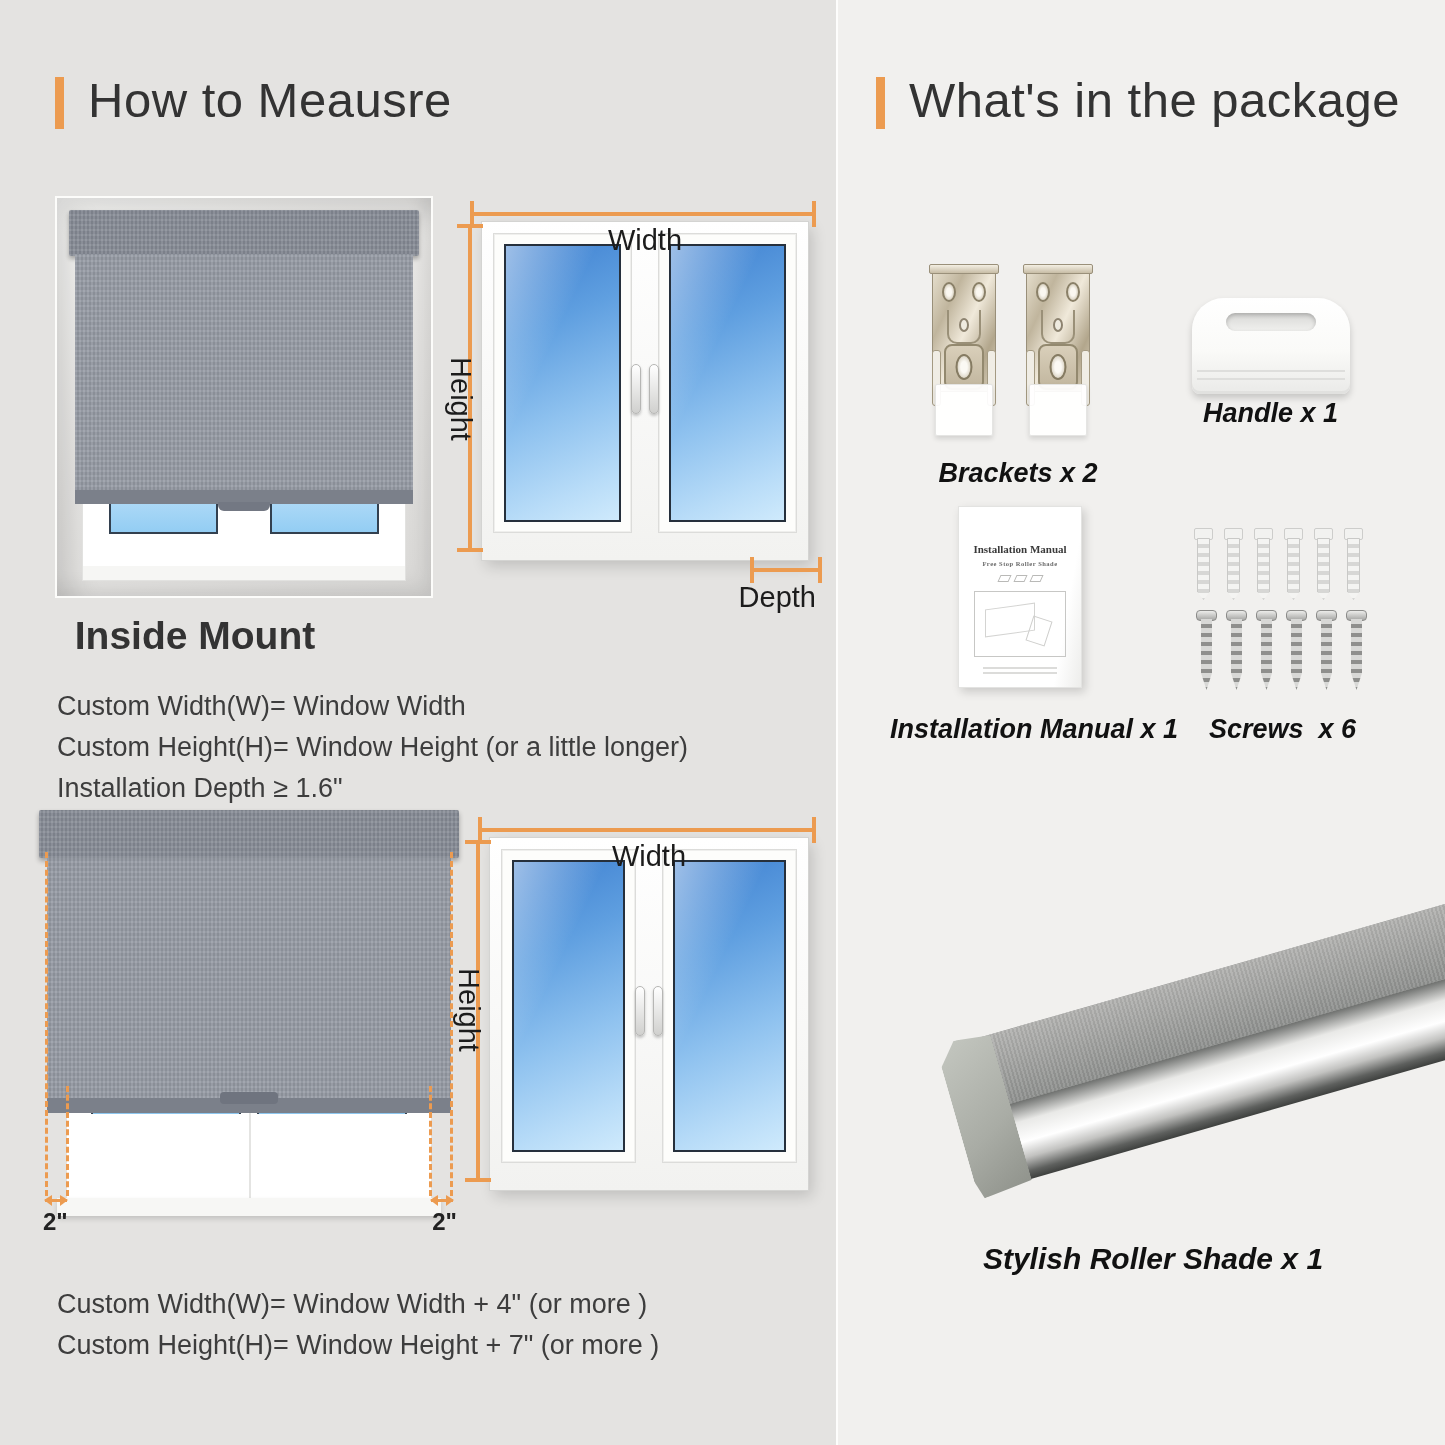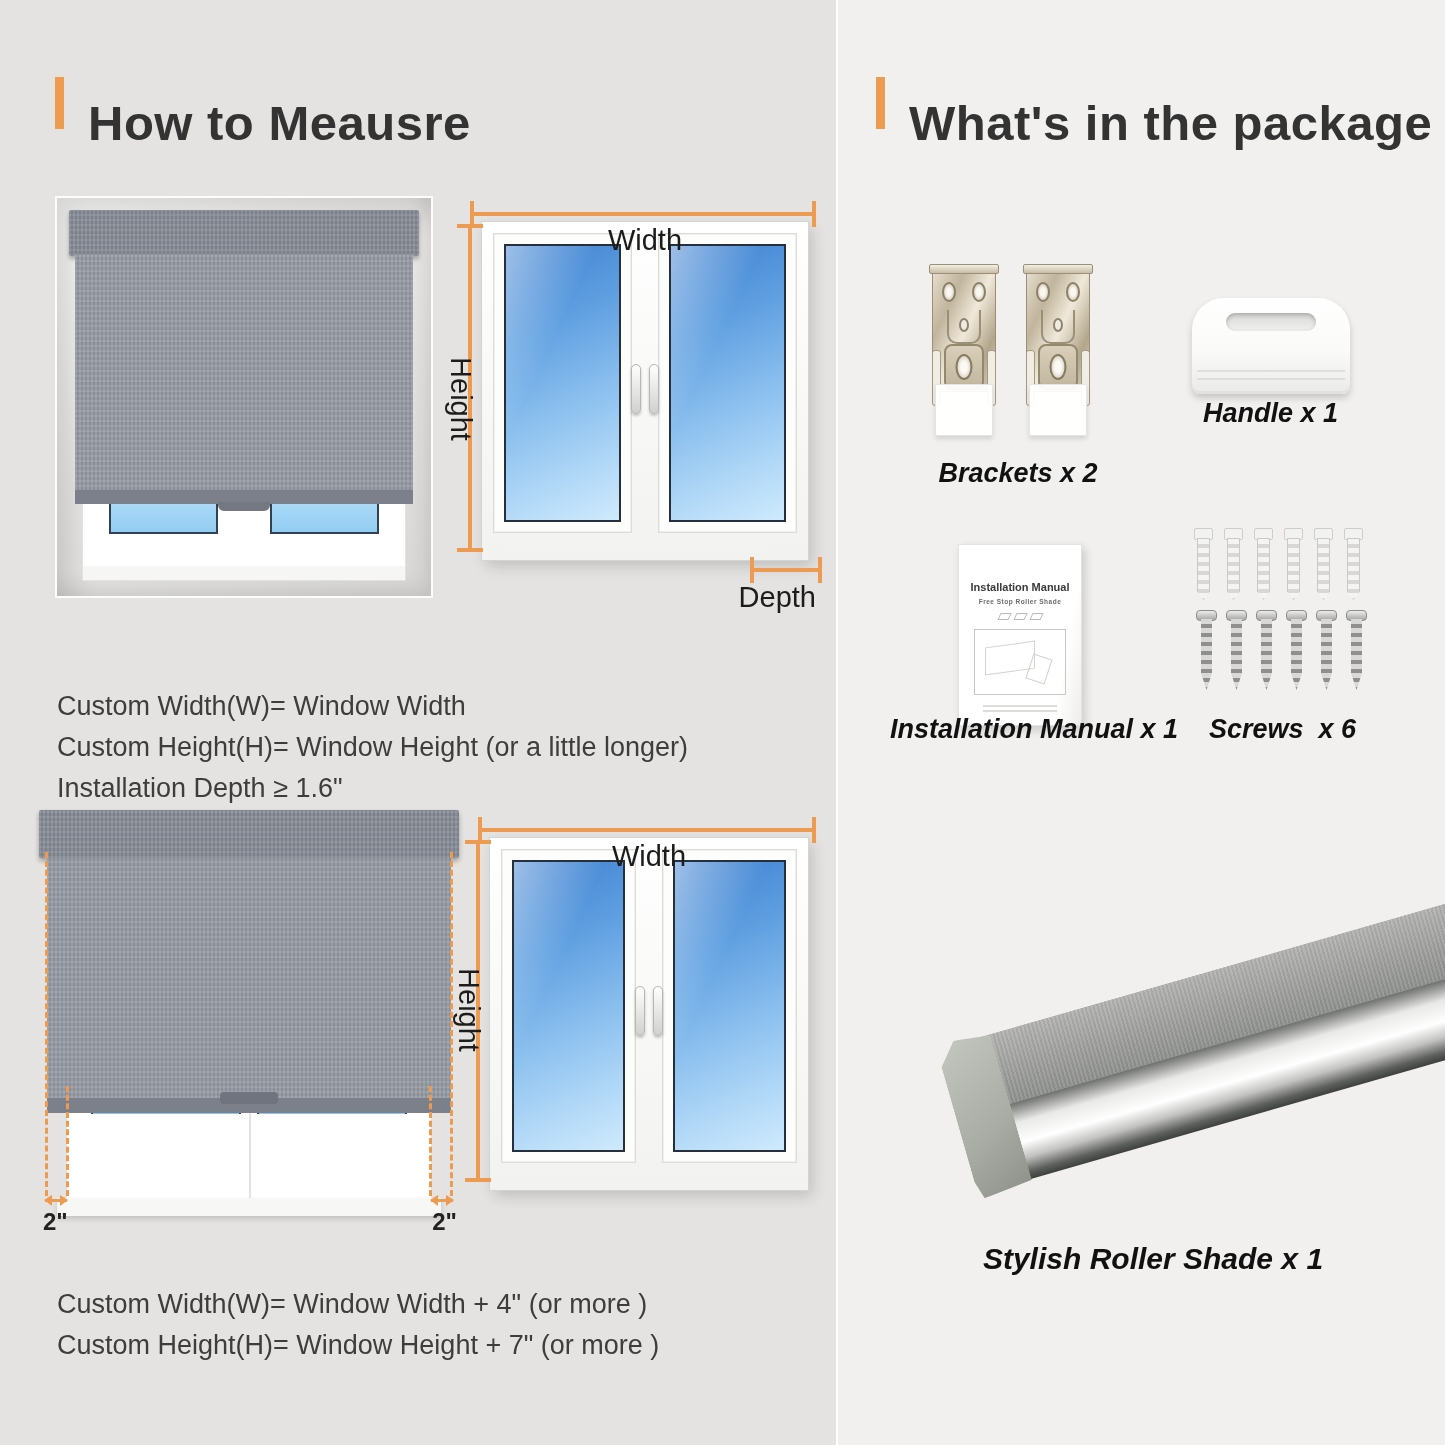--- a/index.html
+++ b/index.html
@@ -4,21 +4,21 @@
 <style>
   * { margin:0; padding:0; box-sizing:border-box; }
   html,body { width:1445px; height:1445px; }
   body { font-family:"Liberation Sans", sans-serif; color:#333; }
   .page { position:relative; width:1445px; height:1445px; background:#e4e3e1; overflow:hidden; }
   .right-bg { position:absolute; left:836px; top:0; width:609px; height:1445px; background:#f1f0ee; border-left:2px solid #fdfdfc; }
 
   
   .sec-header { position:absolute; display:flex; align-items:flex-start; }
   .accent-bar { width:9px; height:52px; margin-top:5px; background:#EC9B50; }
-  .sec-title { font-size:49px; font-weight:bold; color:#333; margin-left:24px; letter-spacing:.5px;margin-top:23px; }
+  .sec-title { font-size:49px; font-weight:normal; color:#333; margin-left:24px; letter-spacing:.5px; }
   .hdr-left { left:55px; top:72px; }
   .hdr-right { left:876px; top:72px; }
 
   
   .fab { background-color:#959aa4;
     background-image:
       repeating-linear-gradient(90deg, rgba(255,255,255,.07) 0 2px, rgba(0,0,0,.045) 2px 4px),
       repeating-linear-gradient(0deg, rgba(255,255,255,.06) 0 2px, rgba(0,0,0,.035) 2px 5px); }
   .fab-dark { background-color:#868b95; }
 
@@ -147,23 +147,23 @@
 
   .handle-vis { position:absolute; left:1192px; top:298px; width:158px; height:96px; }
   .h-body { position:absolute; inset:0; background:linear-gradient(180deg,#ffffff 0%,#fafaf8 55%,#eaeae8 100%);
     border-radius:32px 32px 8px 8px; box-shadow:0 4px 7px rgba(0,0,0,.18), inset 0 -3px 0 #e1e1df; }
   .h-slot { position:absolute; top:15px; left:34px; right:34px; height:18px; border-radius:9px;
     background:linear-gradient(#d8d8d6,#f0f0ee); box-shadow:inset 0 2px 4px rgba(0,0,0,.22); }
   .h-ridge { position:absolute; left:5px; right:5px; height:0; border-top:2px solid #dededc; }
   .r1 { bottom:22px; } .r2 { bottom:14px; }
   .lbl-handle { left:1168px; top:398px; width:205px; }
 
-  .manual { position:absolute; left:958px; top:544px; width:124px; height:182px;
+  .manual { position:absolute; left:958px; top:506px; width:124px; height:182px;
     background:linear-gradient(100deg,#ffffff 82%,#ededeb 100%);
-    border:1px solid #e3e3e1; box-shadow:3px 4px 9px rgba(0,0,0,.16); }
+    border:1px solid #e3e3e1; box-shadow:3px 4px 9px rgba(0,0,0,.16);font-family:Liberation Serif, serif; }
   .m-title { margin-top:36px; text-align:center; font-size:11px; font-weight:bold; color:#3a3a3a; }
   .m-sub { margin-top:5px; text-align:center; font-size:6.5px; font-weight:bold; color:#6a6a6a; letter-spacing:.5px; }
   .m-icons { display:flex; justify-content:center; gap:5px; margin-top:8px; }
   .m-icons i { width:11px; height:7px; border:1px solid #b9b9b7; transform:skewX(-24deg); }
   .m-diagram { width:92px; height:66px; border:1px solid #c7c7c5; margin:9px auto 0; position:relative; }
   .m-diagram::before { content:""; position:absolute; left:10px; top:14px; width:48px; height:26px;
     border:1px solid #d4d4d2; transform:skewY(-8deg); }
   .m-diagram::after { content:""; position:absolute; right:16px; bottom:12px; width:18px; height:24px;
     border:1px solid #cfcfcd; transform:rotate(18deg); }
   .m-fine { width:74px; margin:10px auto 0; }
@@ -238,20 +238,21 @@
       </div>
     </div>
     <div class="meas mh m-width"></div>
     <div class="meas mv m-height"></div>
     <div class="meas mh m-depth"></div>
     <div class="diag-lbl lbl-width">Width</div>
     <div class="diag-lbl lbl-height">Height</div>
     <div class="diag-lbl lbl-depth">Depth</div>
   </div>
 
+  <div class="mount-h h-inside">Inside Mount</div>
   <div class="specs specs1">
     <div>Custom Width(W)= Window Width</div>
     <div>Custom Height(H)= Window Height (or a little longer)</div>
     <div>Installation Depth ≥ 1.6"</div>
   </div>
 
   <div class="photo-outside">
     <div class="po-window">
       <div class="po-mullion"></div>
     </div>

